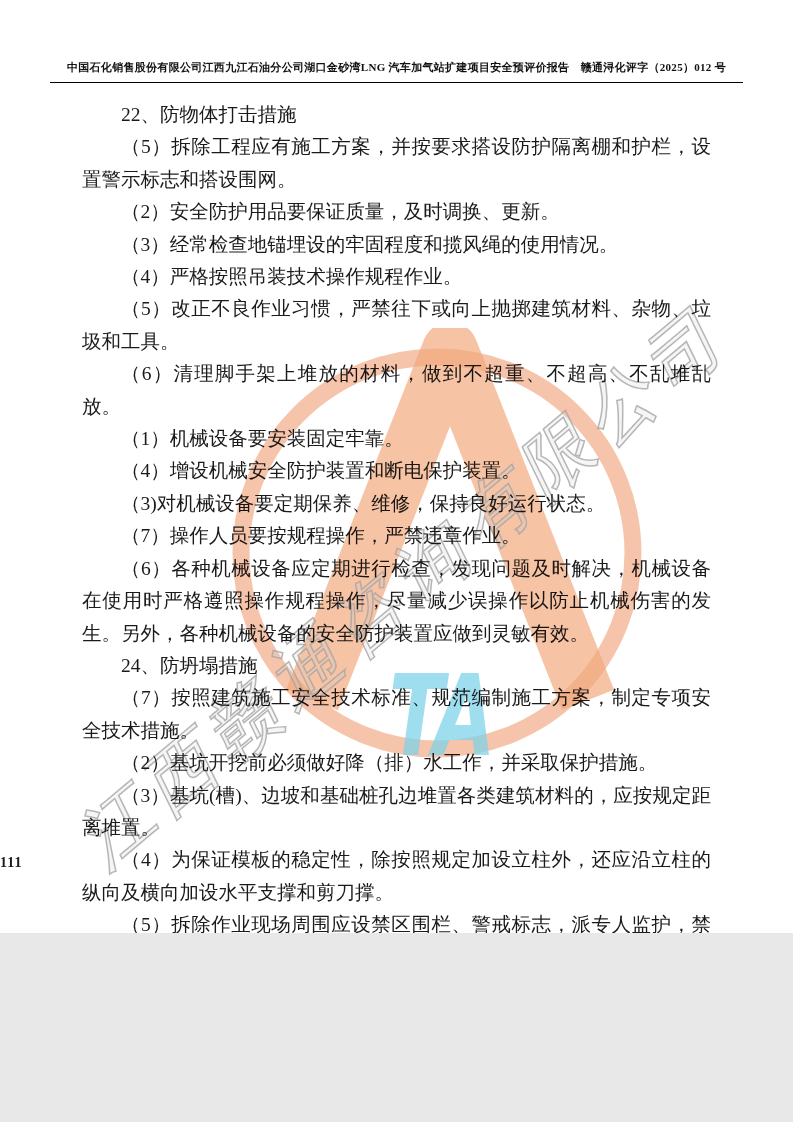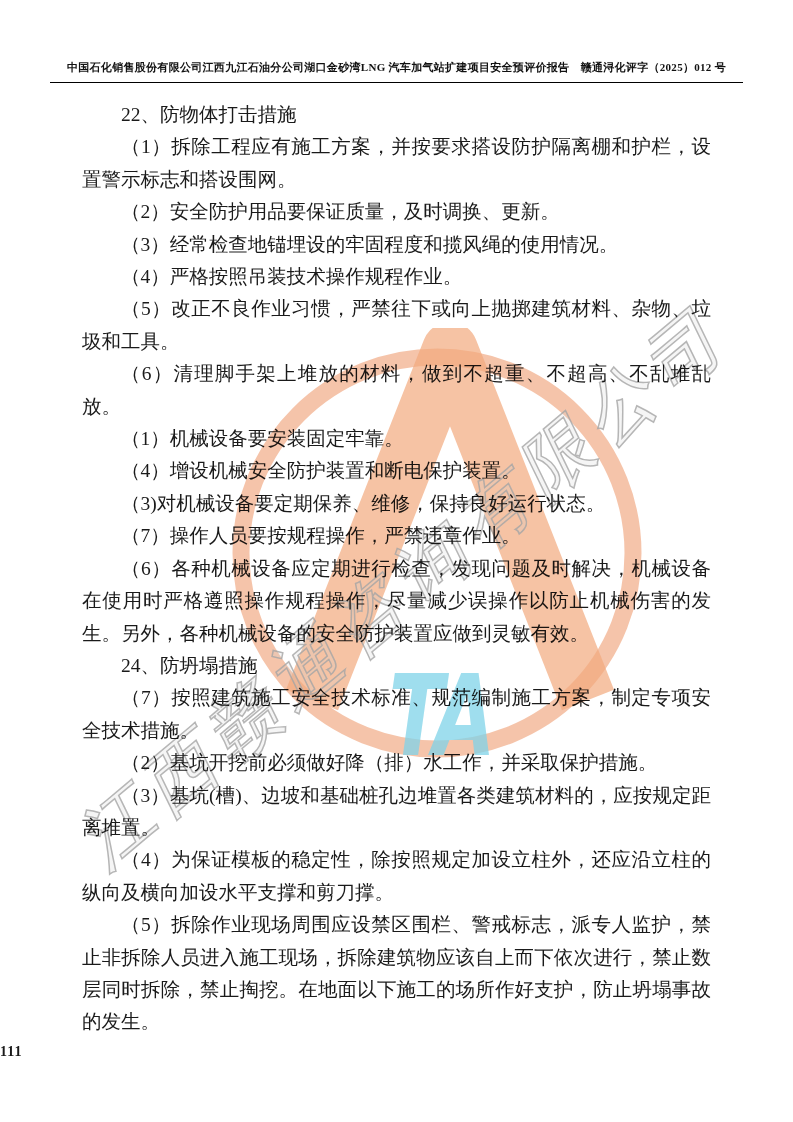--- a/index.html
+++ b/index.html
@@ -1,18 +1,18 @@
 <!DOCTYPE html>
 <html lang="zh"><head>
 <meta charset="utf-8">
 <style>
   html,body { margin:0; padding:0; background:#e8e8e8; }
   .page {
     position:relative;
-    width:793px; height:1122px;
+    width:793px; height:933px;
     margin:0 auto;
     background:#ffffff;
     overflow:hidden;
     font-family:"Liberation Serif","DejaVu Serif",serif;
     color:#1a1a1a;
   }
 
   
   .header {
     position:absolute;
@@ -69,21 +69,21 @@
 </style>
 </head>
 <body>
 
 <div class="page">
 
   <div class="header">中国石化销售股份有限公司江西九江石油分公司湖口金砂湾LNG 汽车加气站扩建项目安全预评价报告　赣通浔化评字（2025）012 号</div>
 
   <div class="content">
       <p>22、防物体打击措施</p>
-      <p>（1）拆除工程应有施工方案，并按要求搭设防护隔离棚和护栏，设置警示标志和搭设围网。</p>
+      <p>（5）拆除工程应有施工方案，并按要求搭设防护隔离棚和护栏，设置警示标志和搭设围网。</p>
       <p>（2）安全防护用品要保证质量，及时调换、更新。</p>
       <p>（3）经常检查地锚埋设的牢固程度和揽风绳的使用情况。</p>
       <p>（4）严格按照吊装技术操作规程作业。</p>
       <p>（5）改正不良作业习惯，严禁往下或向上抛掷建筑材料、杂物、垃圾和工具。</p>
       <p>（6）清理脚手架上堆放的材料，做到不超重、不超高、不乱堆乱放。</p>
       <p>（1）机械设备要安装固定牢靠。</p>
       <p>（4）增设机械安全防护装置和断电保护装置。</p>
       <p>（3)对机械设备要定期保养、维修，保持良好运行状态。</p>
       <p>（7）操作人员要按规程操作，严禁违章作业。</p>
       <p>（6）各种机械设备应定期进行检查，发现问题及时解决，机械设备在使用时严格遵照操作规程操作，尽量减少误操作以防止机械伤害的发生。另外，各种机械设备的安全防护装置应做到灵敏有效。</p>

